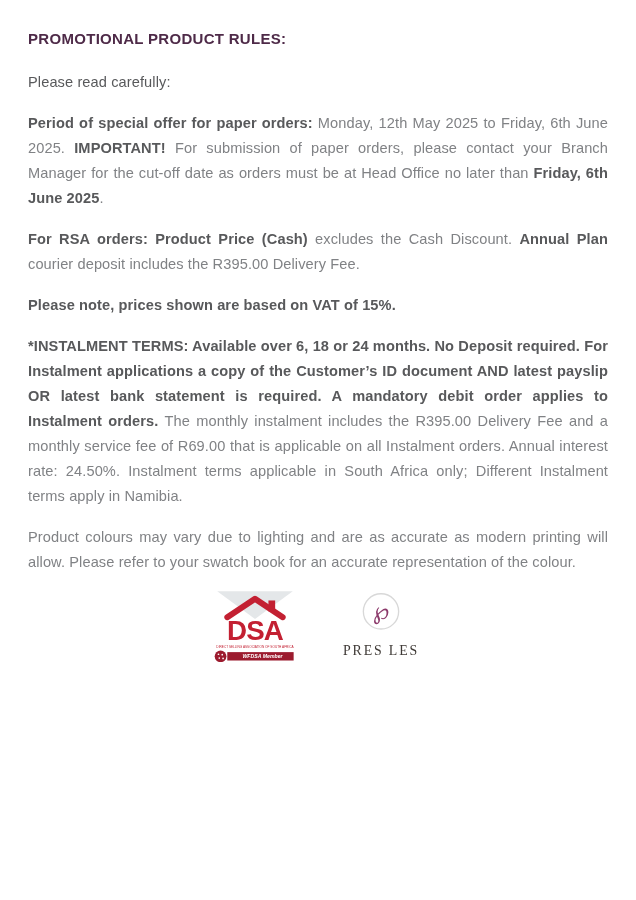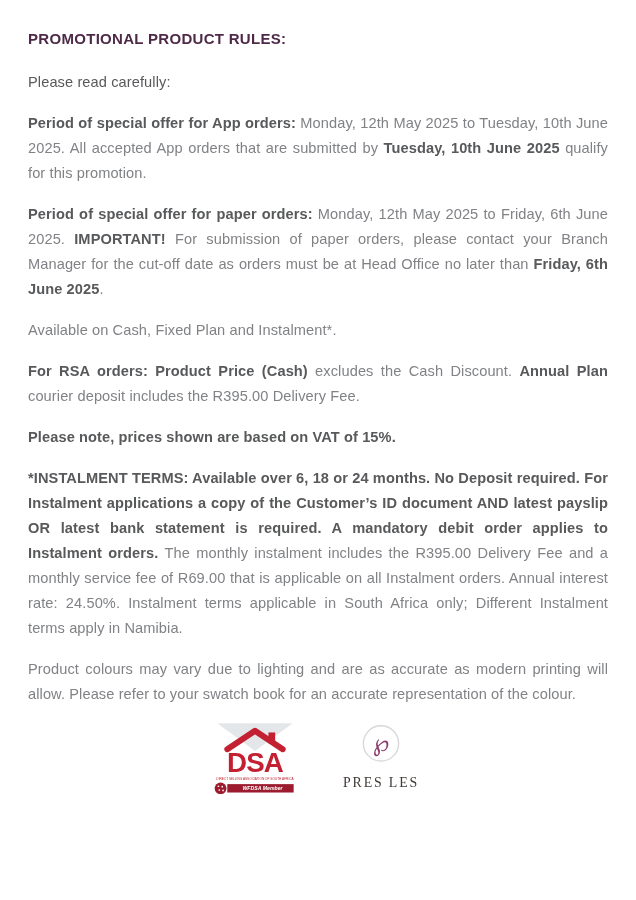--- a/index.html
+++ b/index.html
@@ -44,23 +44,21 @@
 </style>
 </head>
 <body>
 
 <div class="page">
 
   <h1 class="doc-title">PROMOTIONAL PRODUCT RULES:</h1>
 
   <div id="paragraphs">
       <p class="para"><span class="seg-italic">Please read carefully:</span></p>
-      <p class="para"><span class="seg-bold">Period of special offer for App orders: </span><span class="seg-regular">Monday, 12th May 2025 to Tuesday, 10th June 2025. All accepted App orders that are submitted by </span><span class="seg-bold">Tuesday, 10th June 2025</span><span class="seg-regular"> qualify for this promotion.</span></p>
       <p class="para"><span class="seg-bold">Period of special offer for paper orders: </span><span class="seg-regular">Monday, 12th May 2025 to Friday, 6th June 2025. </span><span class="seg-bold">IMPORTANT! </span><span class="seg-regular">For submission of paper orders, please contact your Branch Manager for the cut-off date as orders must be at Head Office no later than </span><span class="seg-bold">Friday, 6th June 2025</span><span class="seg-regular">.</span></p>
-      <p class="para"><span class="seg-regular">Available on Cash, Fixed Plan and Instalment*.</span></p>
       <p class="para"><span class="seg-bolditalic">For RSA orders: Product Price (Cash) </span><span class="seg-regular">excludes the Cash Discount. </span><span class="seg-bolditalic">Annual Plan </span><span class="seg-regular">courier deposit includes the R395.00 Delivery Fee.</span></p>
       <p class="para"><span class="seg-bolditalic">Please note, prices shown are based on VAT of 15%.</span></p>
       <p class="para"><span class="seg-bolditalic">*INSTALMENT TERMS: Available over 6, 18 or 24 months. No Deposit required. For Instalment applications a copy of the Customer’s ID document AND latest payslip OR latest bank statement is required. A mandatory debit order applies to Instalment orders. </span><span class="seg-regular">The monthly instalment includes the R395.00 Delivery Fee and a monthly service fee of R69.00 that is applicable on all Instalment orders. Annual interest rate: 24.50%. Instalment terms applicable in South Africa only; Different Instalment terms apply in Namibia.</span></p>
       <p class="para"><span class="seg-regular">Product colours may vary due to lighting and are as accurate as modern printing will allow. Please refer to your swatch book for an accurate representation of the colour.</span></p>
     </div>
 
   <div class="footer-logos">
 
     <svg width="84" height="71" viewBox="0 0 100 84" xmlns="http://www.w3.org/2000/svg">
       <polygon points="5,0 95,0 50,33" fill="var(--triangle-gray,#e4e7e9)"></polygon>

